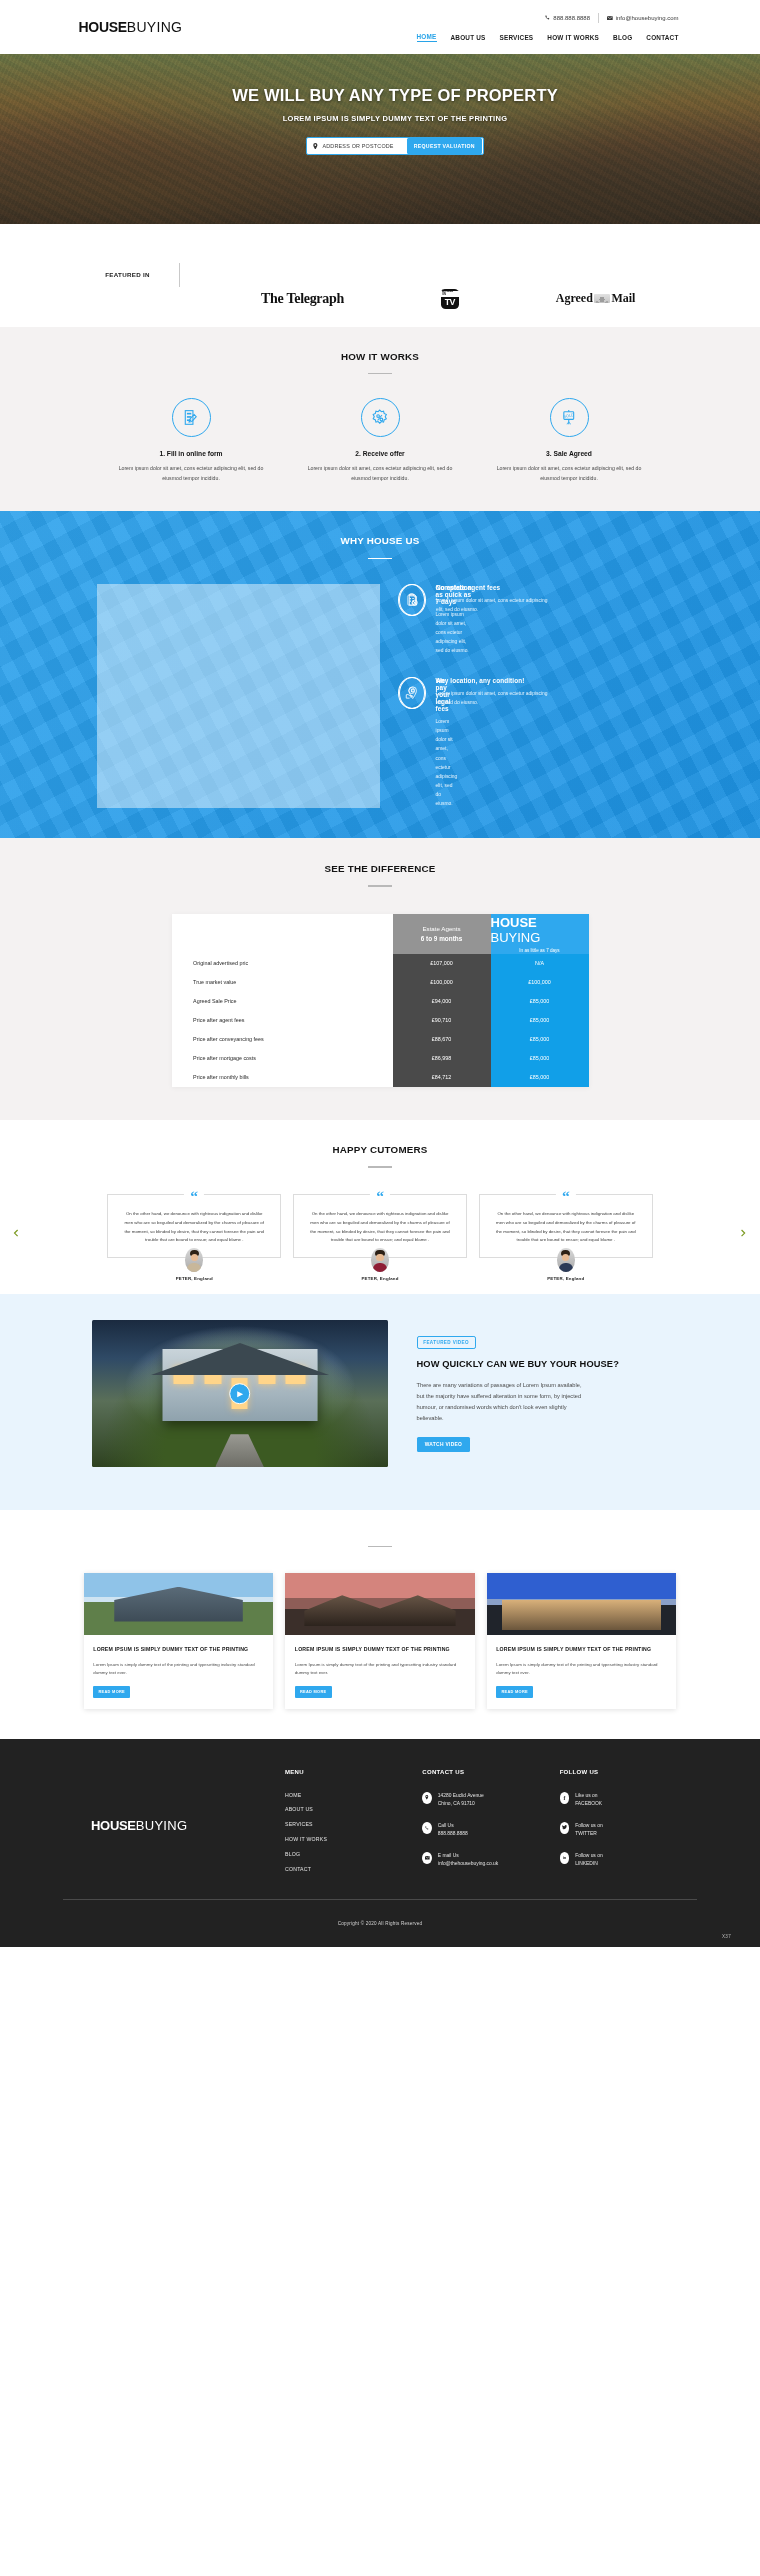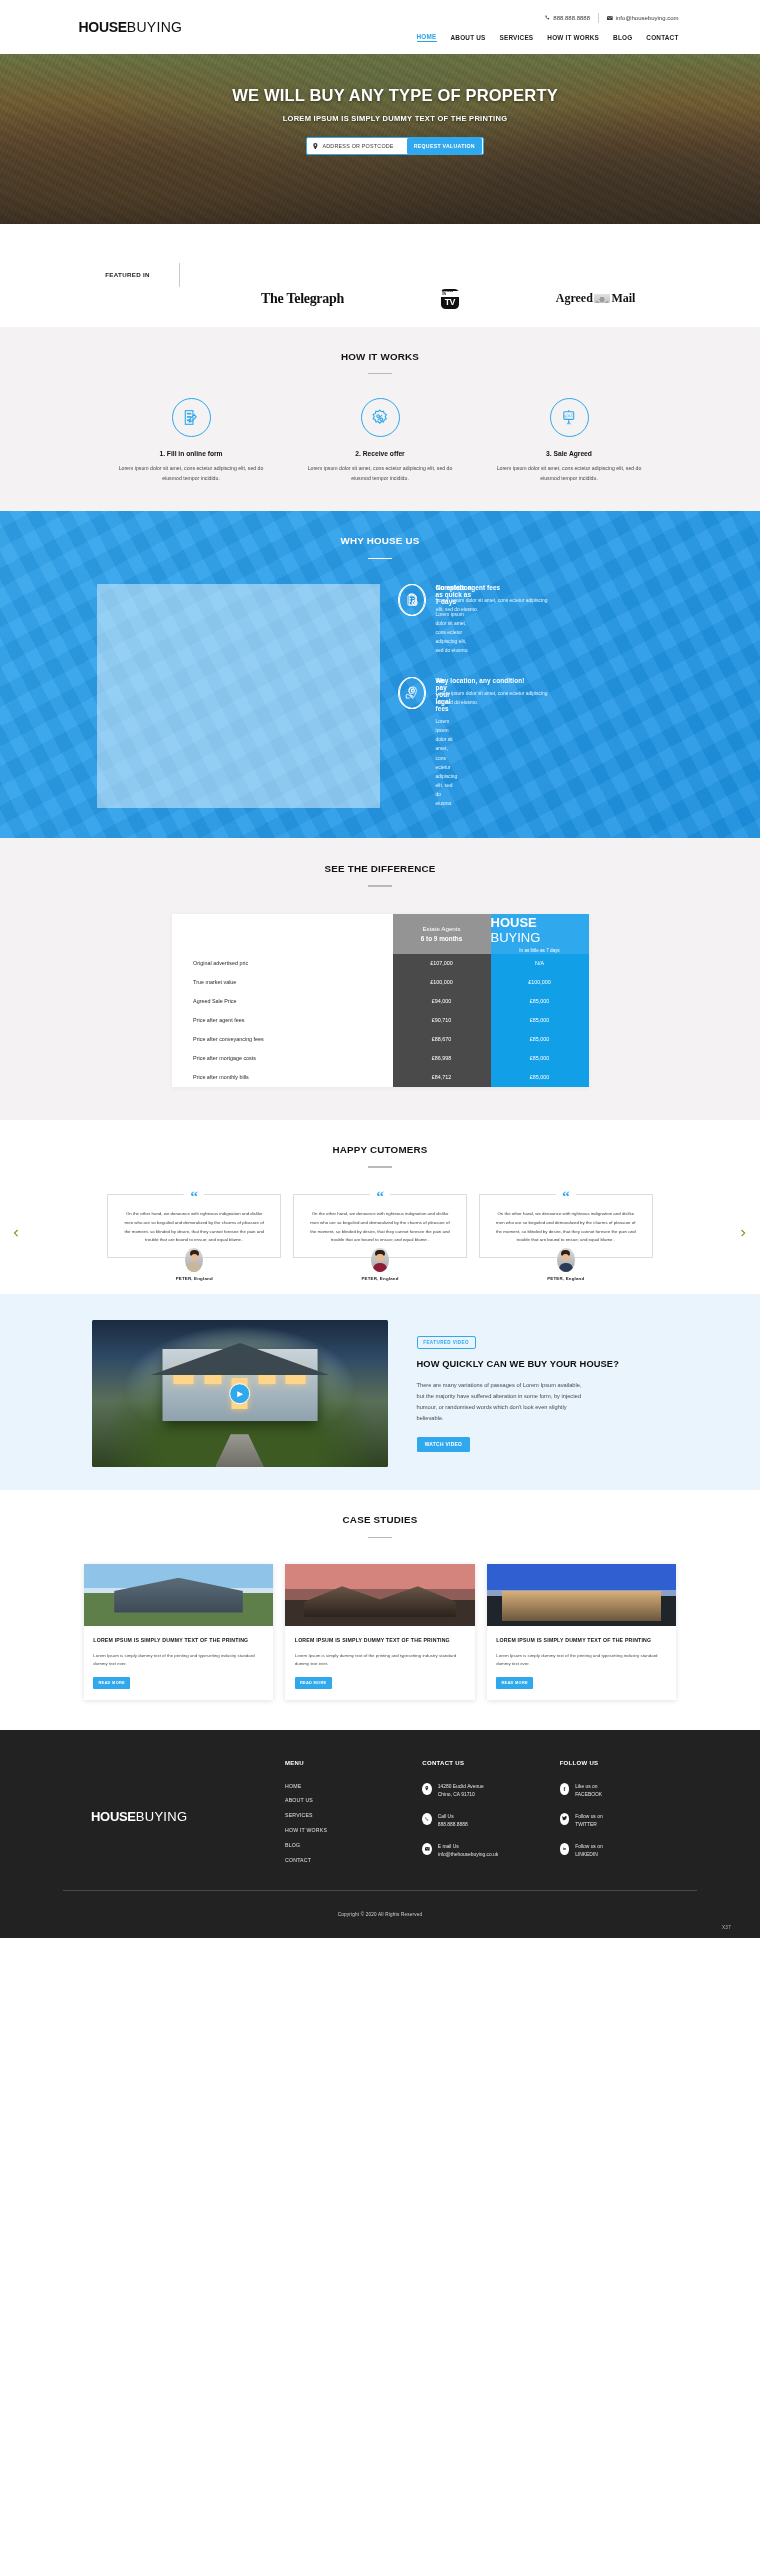--- a/index.html
+++ b/index.html
@@ -186,21 +186,21 @@
   .av-hair{ position:absolute; top:2.1px; left:4.6px; width:9.3px; height:5.7px; background:#2d2116; border-radius:4.6px 4.6px 2.1px 2.1px;}
   .av-face{ position:absolute; top:5.7px; left:5.7px; width:7.2px; height:7.2px; background:#e8bb94; border-radius:50%;}
   .av-body{ position:absolute; bottom:0; left:2.1px; width:14.4px; height:8.8px; border-radius:6.2px 6.2px 0 0;}
   .tcard-name{ text-align:center; font-size:4.4px; font-weight:bold; color:#222; margin-top:4.1px; letter-spacing:0.2px; }
   .carousel-arrow{
     position:absolute; top:109px; font-size:8.2px; color:#7d9b23; user-select:none; cursor:pointer;
   }
   .ca-left{ left:13.4px; } .ca-right{ right:13.4px; }
 
   
-  .video{ background:#e9f4fd; padding:26px 0 23px; }
+  .video{ background:#e9f4fd; padding:26px 0 43px; }
   .video-grid{ width:577px; margin:0 auto; display:flex; gap:29px; align-items:center; }
   .video-thumb{
     position:relative; width:296px; height:147px; border-radius:1.5px; overflow:hidden;
     background:
       radial-gradient(ellipse at 50% 92%, #3c5a22 0 36%, rgba(60,90,34,0) 66%),
       radial-gradient(ellipse at 50% 46%, #9fb6c8 0 22%, rgba(159,182,200,0) 55%),
       linear-gradient(180deg,#1a2a3f 0%, #2f4a66 26%, #5a6f58 55%, #2e4220 100%);
   }
   .vt-house{
     position:absolute; left:50%; top:44%; transform:translate(-50%,-50%);
@@ -594,21 +594,20 @@
     <div class="video-right">
       <span class="badge-featured">FEATURED VIDEO</span>
       <div class="video-h">HOW QUICKLY CAN WE BUY YOUR HOUSE?</div>
       <div class="video-p">There are many variations of passages of Lorem Ipsum available, but the majority have suffered alteration in some form, by injected humour, or randomised words which don't look even slightly believable.</div>
       <button class="watch-btn">WATCH VIDEO</button>
     </div>
   </div>
 </section>
 
 <section class="cases">
-  <div class="sec-title">CASE STUDIES</div>
   <div class="sec-rule"></div>
 
   <div class="cases-grid">
     <div class="case">
       <div class="case-img ci1"></div>
       <div class="case-body">
         <div class="case-h">LOREM IPSUM IS SIMPLY DUMMY TEXT OF THE PRINTING</div>
         <div class="case-p">Lorem Ipsum is simply dummy text of the printing and typesetting industry standard dummy text ever.</div>
         <button class="read-btn">READ MORE</button>
       </div>

